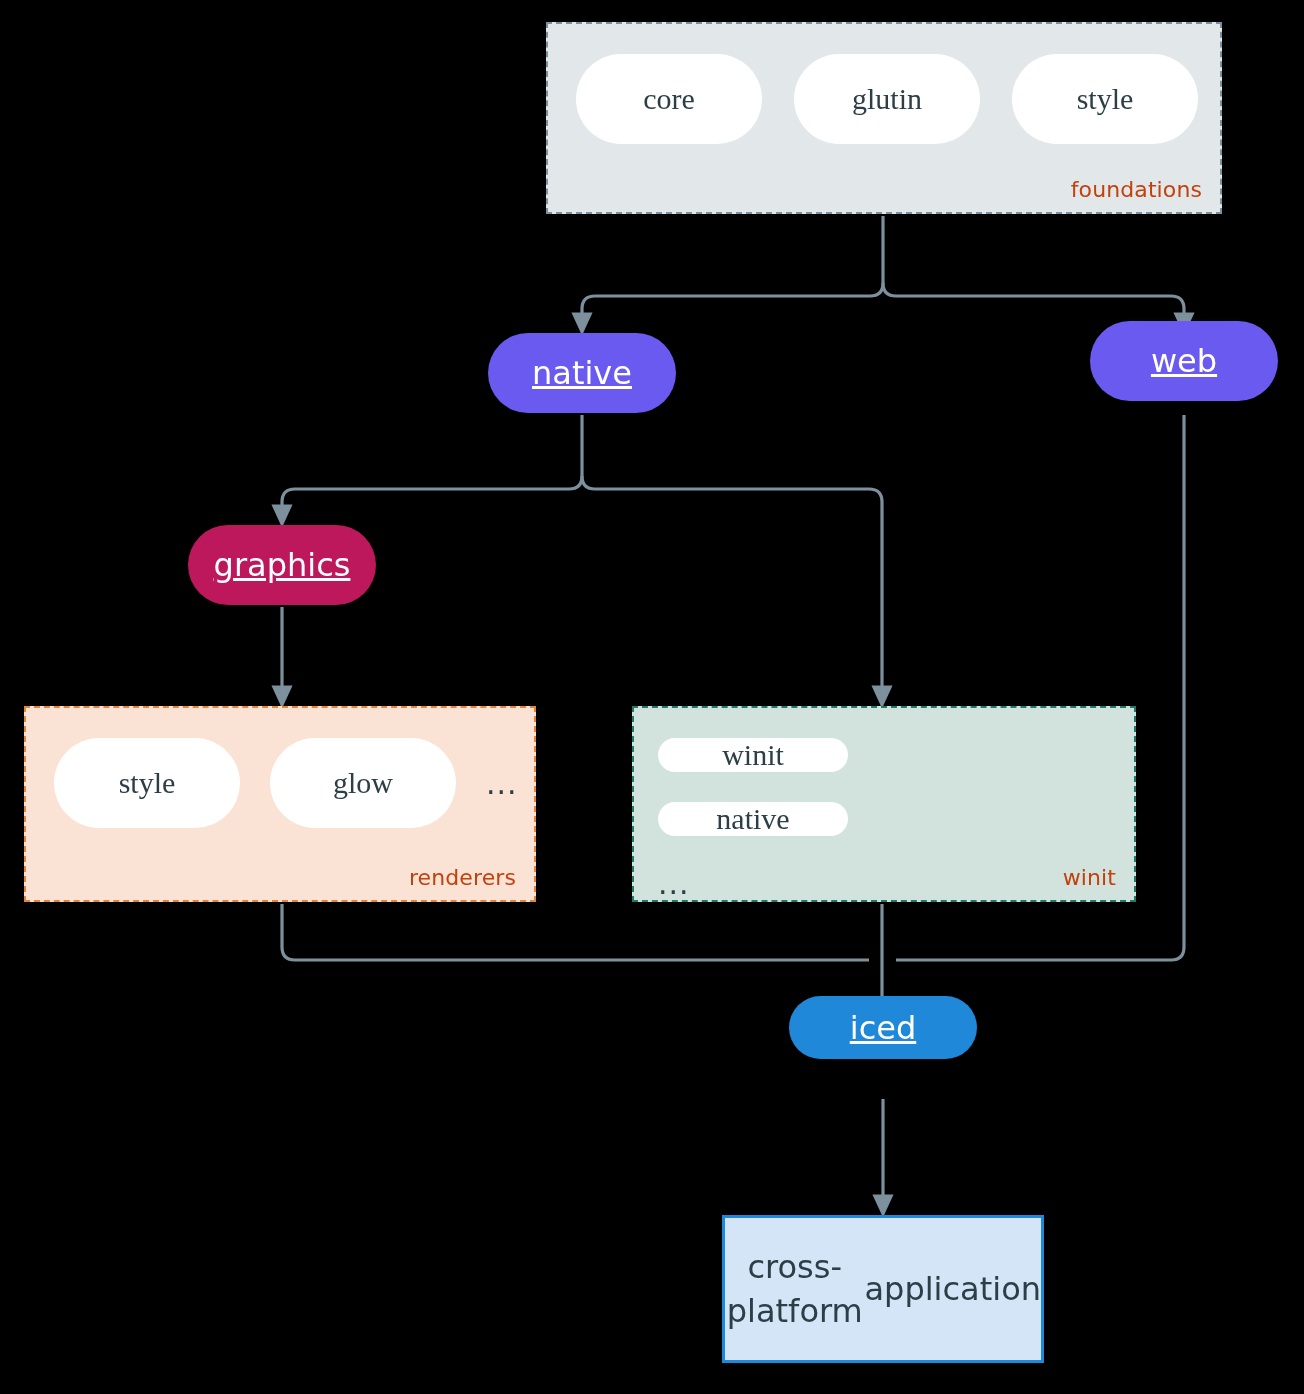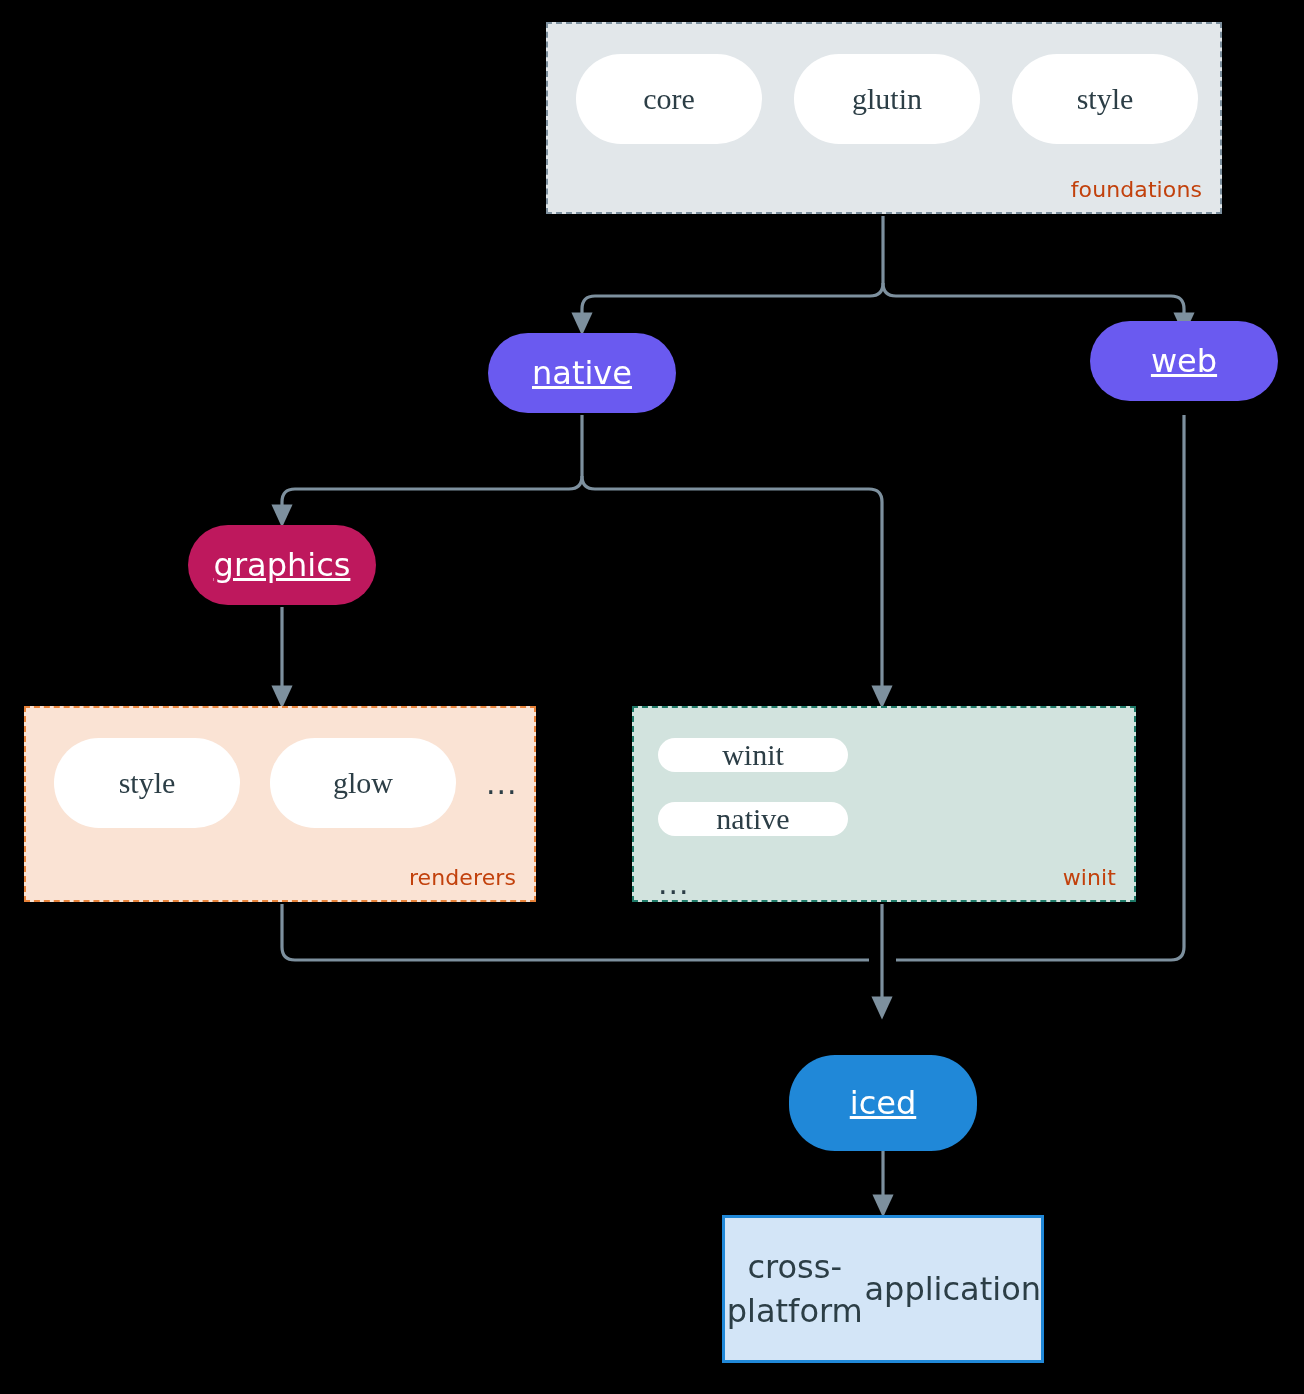--- a/index.html
+++ b/index.html
@@ -134,23 +134,23 @@
   }
   #node-graphics {
     left: 188px;
     top: 525px;
     width: 188px;
     height: 80px;
     background: #be185d;
   }
   #node-iced {
     left: 789px;
-    top: 1055px;
-    width: 188px;
-    height: 96px;
+    top: 996px;
+    width: 188px;
+    height: 63px;
     background: #2088d8;
   }
 
   
   #node-application {
     position: absolute;
     left: 722px;
     top: 1215px;
     width: 322px;
     height: 148px;

